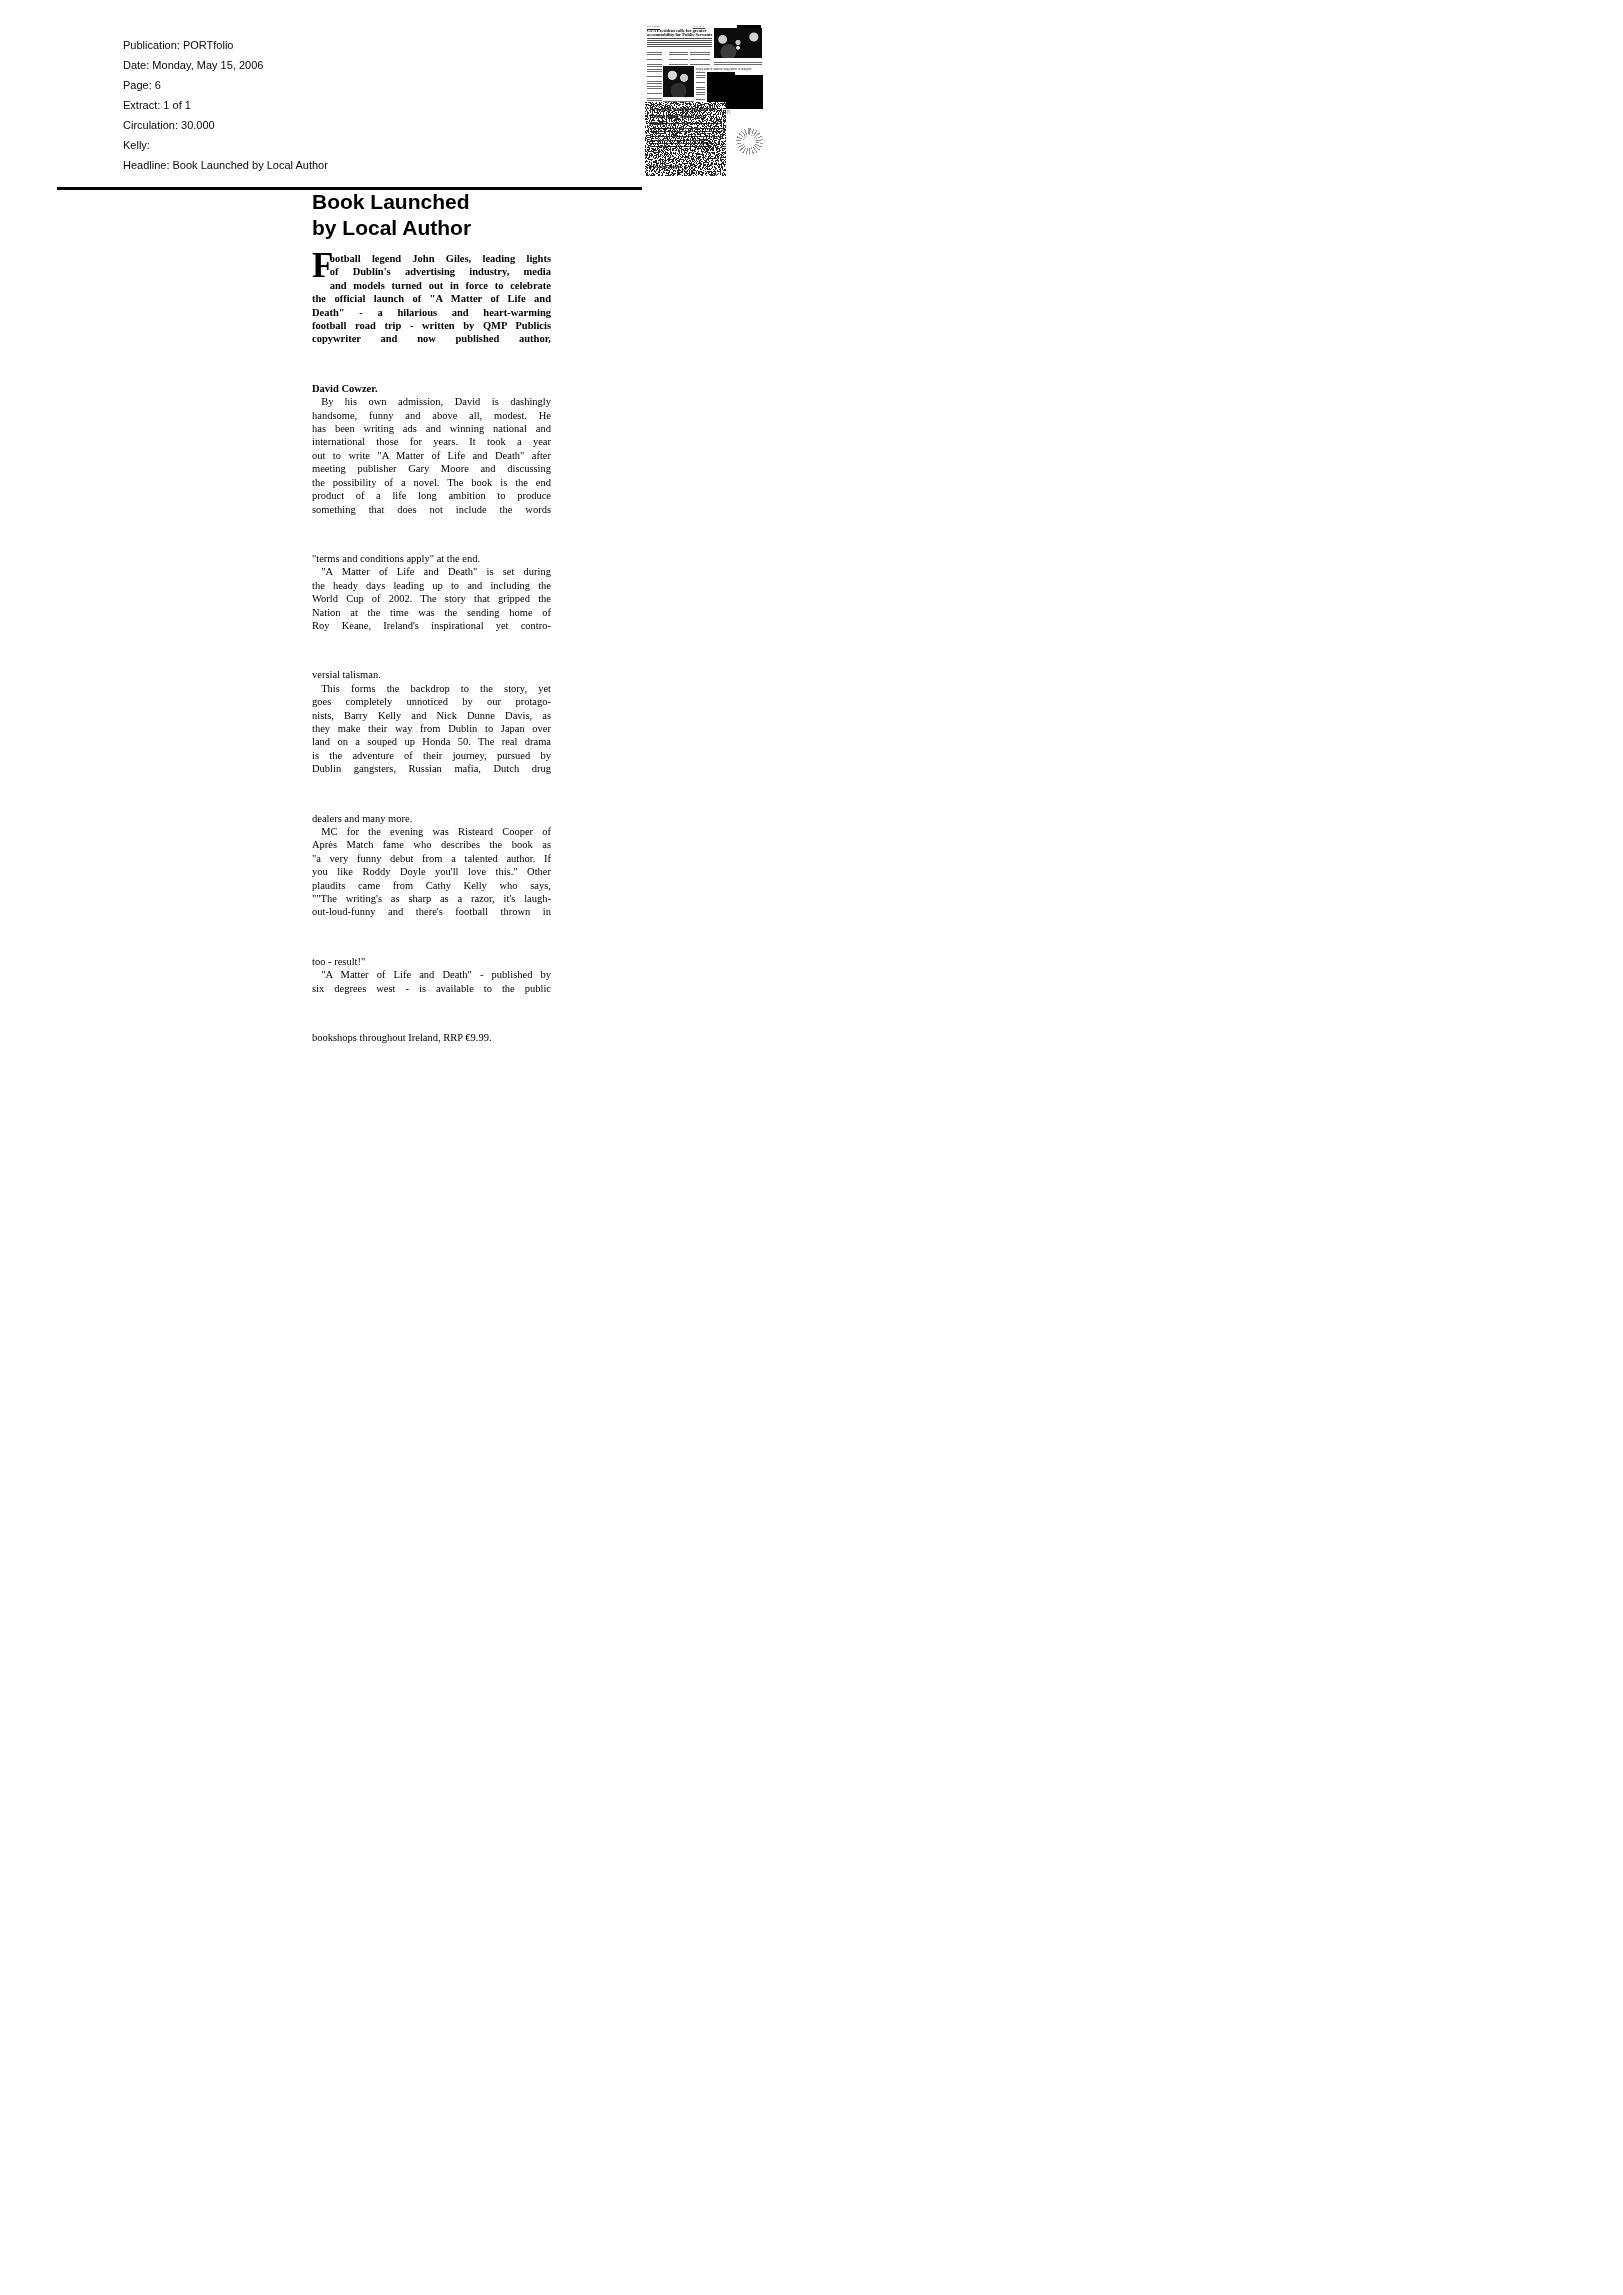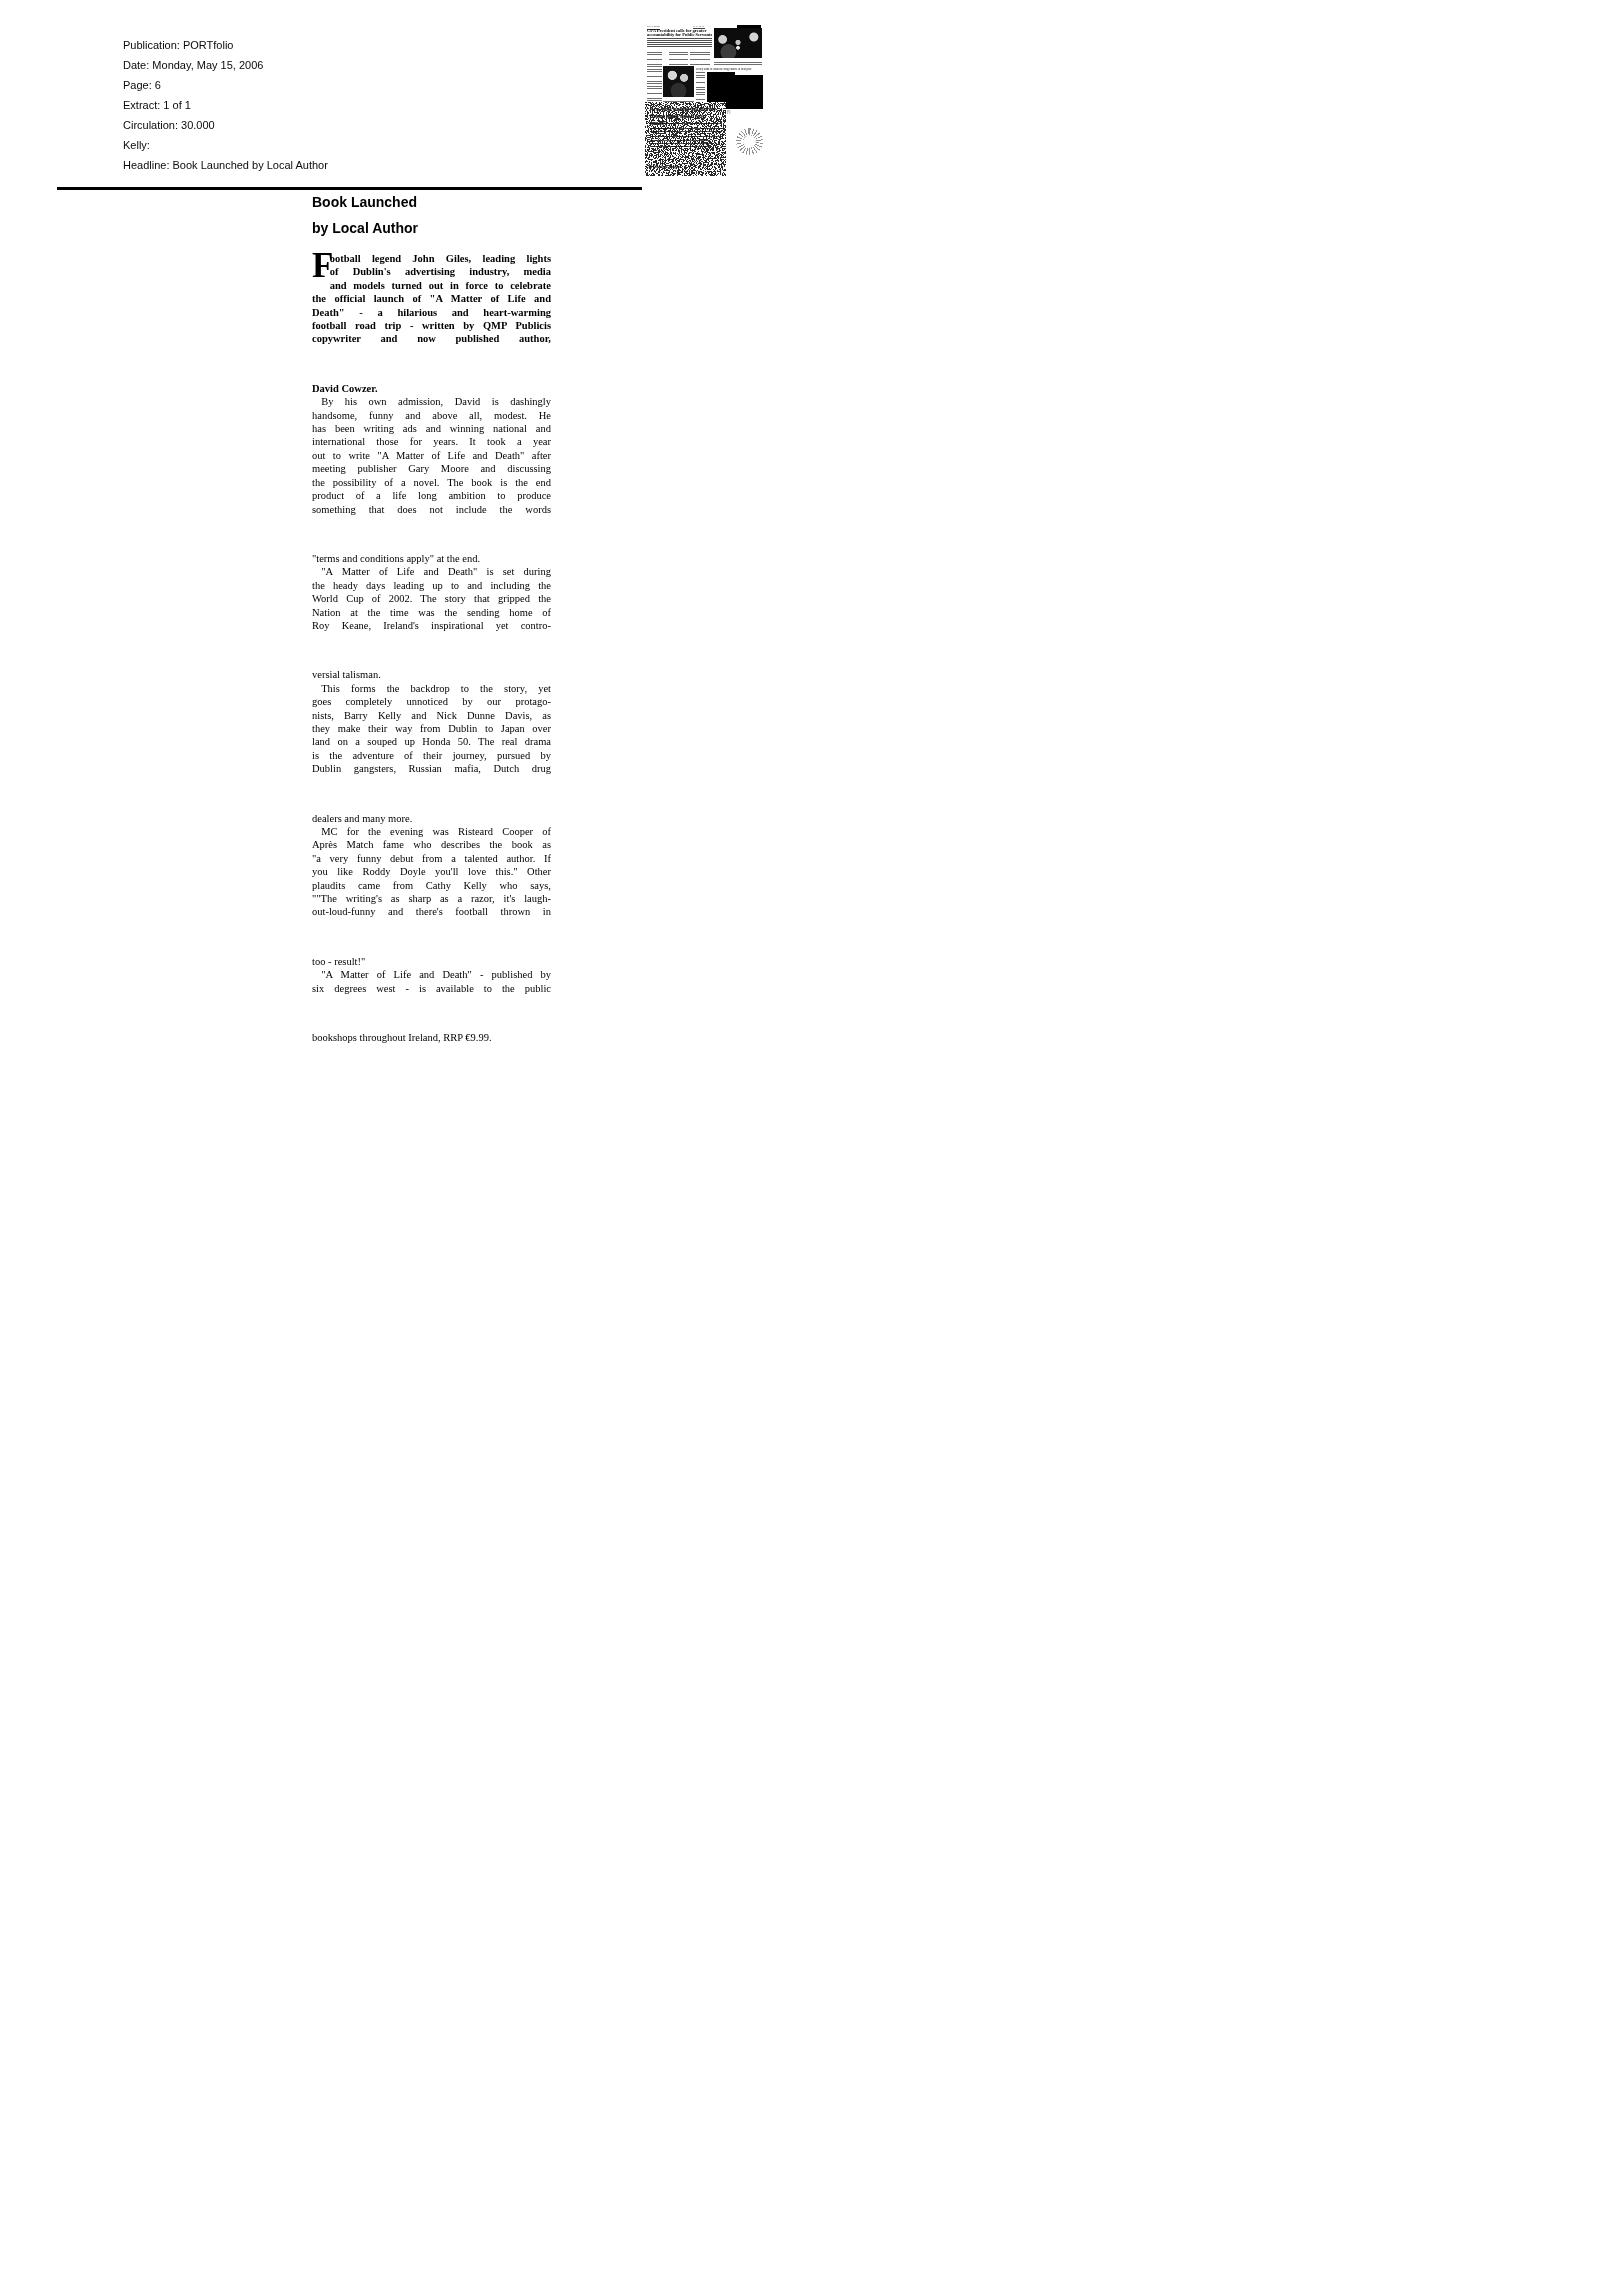--- a/index.html
+++ b/index.html
@@ -7,21 +7,21 @@
         font-family:"Liberation Sans","DejaVu Sans",sans-serif;color:#000;}
 
   
   .meta{position:absolute;left:83px;top:35px;margin-left:40px;}
   .meta-line{font-size:11px;line-height:20px;white-space:pre;color:#0a0a0a;}
 
   
   .rule{position:absolute;left:57px;top:187px;width:585px;height:3.3px;background:#000;}
 
   
-  .headline{position:absolute;left:312px;top:189px;font-weight:700;font-size:14px;line-height:26px;color:#000;}
+  .headline{position:absolute;left:312px;top:189px;font-weight:700;font-size:21px;line-height:26px;color:#000;}
   .article{position:absolute;left:312px;top:252px;width:239px;
            font-family:"Liberation Serif","DejaVu Serif",serif;font-size:10.5px;color:#000;}
   .para{margin:0;}
   .para.bold .jline{font-weight:700;}
   .jline{line-height:13.4px;text-align:justify;text-align-last:justify;}
   .jline.last{text-align-last:left;margin-top:36px;}
   .jline.findent{text-indent:9.2px;}
   .dropcap{float:left;width:15.7px;height:27px;margin-right:2px;
            font-family:"Liberation Serif","DejaVu Serif",serif;font-weight:700;
            font-size:35px;line-height:27px;}

